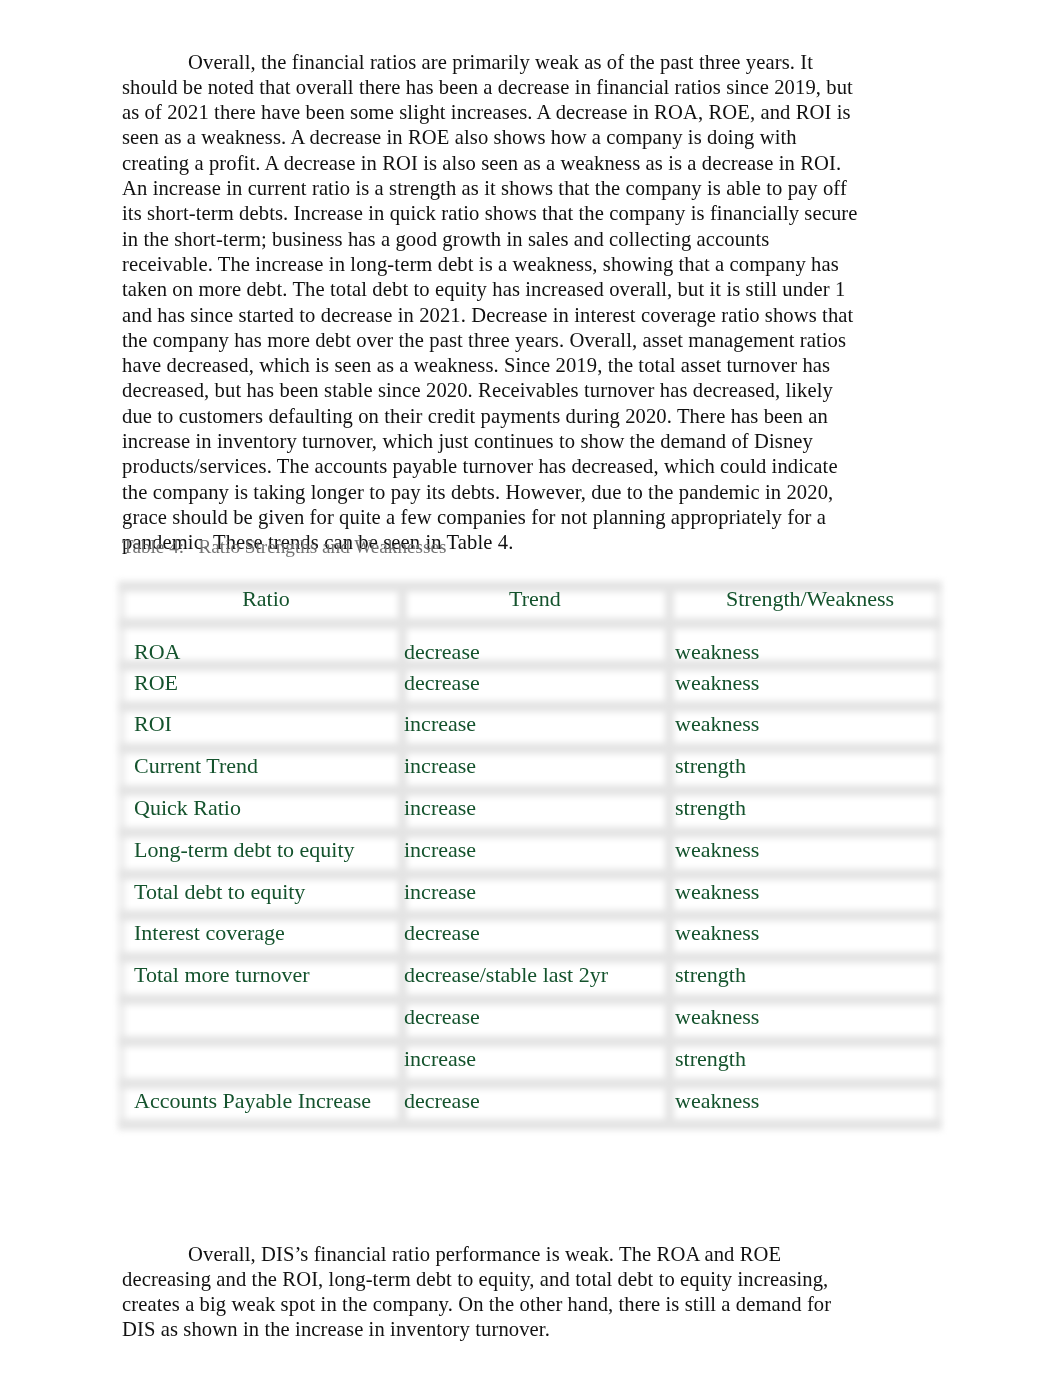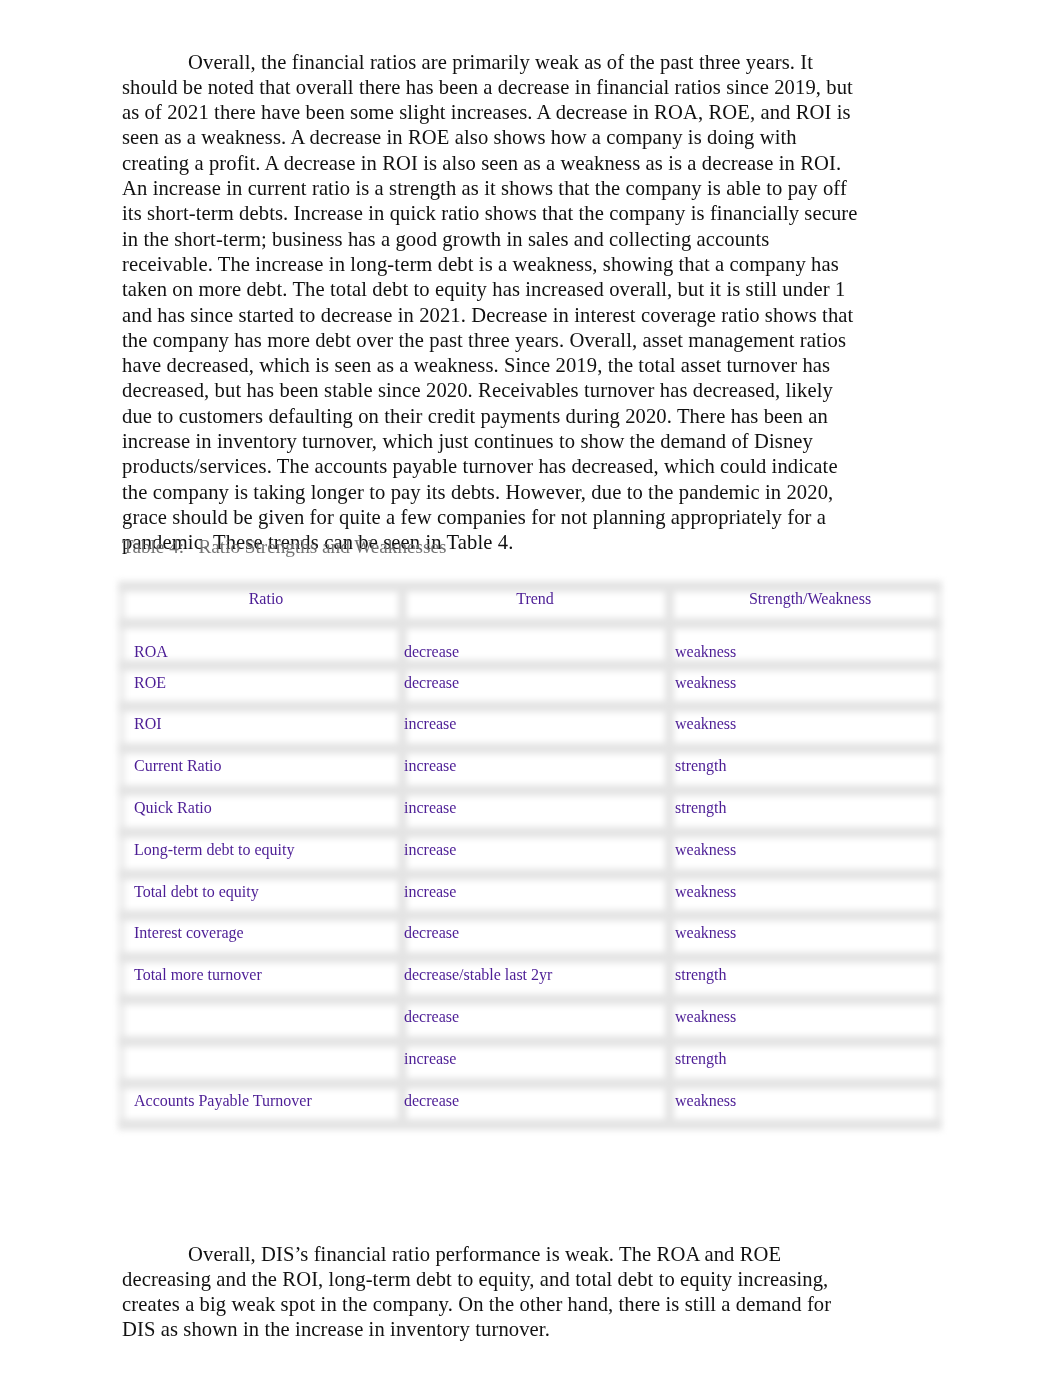--- a/index.html
+++ b/index.html
@@ -98,23 +98,23 @@
     inset: 0;
   }
   .trow {
     position: absolute;
     left: 0;
     width: 836px;
     height: 42px;
   }
   .cell {
     position: absolute;
-    font-size: 16px;
+    font-size: 22px;
     line-height: 42px;
-    color: #4c1d95;
+    color: #14532d;
     white-space: nowrap;
   }
   .cell.c0 { left: 22px;  width: 264px; }
   .cell.c1 { left: 292px; width: 262px; }
   .cell.c2 { left: 563px; width: 270px; }
   .head .cell { text-align: center; }
   .head .cell.c0 { left: 22px;  width: 264px; }
   .head .cell.c1 { left: 292px; width: 262px; }
   .head .cell.c2 { left: 563px; width: 270px; }
 </style>
@@ -166,21 +166,21 @@
           <div class="cell c0">ROE</div>
           <div class="cell c1">decrease</div>
           <div class="cell c2">weakness</div>
         </div>
         <div class="trow" style="top: 127.4px;">
           <div class="cell c0">ROI</div>
           <div class="cell c1">increase</div>
           <div class="cell c2">weakness</div>
         </div>
         <div class="trow" style="top: 169.2px;">
-          <div class="cell c0">Current Ratio</div>
+          <div class="cell c0">Current Trend</div>
           <div class="cell c1">increase</div>
           <div class="cell c2">strength</div>
         </div>
         <div class="trow" style="top: 211px;">
           <div class="cell c0">Quick Ratio</div>
           <div class="cell c1">increase</div>
           <div class="cell c2">strength</div>
         </div>
         <div class="trow" style="top: 252.8px;">
           <div class="cell c0">Long-term debt to equity</div>
@@ -204,21 +204,21 @@
         </div>
         <div class="trow" style="top: 420px;">
           <div class="cell c1">decrease</div>
           <div class="cell c2">weakness</div>
         </div>
         <div class="trow" style="top: 461.8px;">
           <div class="cell c1">increase</div>
           <div class="cell c2">strength</div>
         </div>
         <div class="trow" style="top: 503.6px;">
-          <div class="cell c0">Accounts Payable Turnover</div>
+          <div class="cell c0">Accounts Payable Increase</div>
           <div class="cell c1">decrease</div>
           <div class="cell c2">weakness</div>
         </div>
       </div>
   </div>
 
   <p class="body-text" id="para-conclusion">Overall, DIS’s financial ratio performance is weak. The ROA and ROE decreasing and the ROI, long-term debt to equity, and total debt to equity increasing, creates a big weak spot in the company. On the other hand, there is still a demand for DIS as shown in the increase in inventory turnover.</p>
 
 </div>
 

